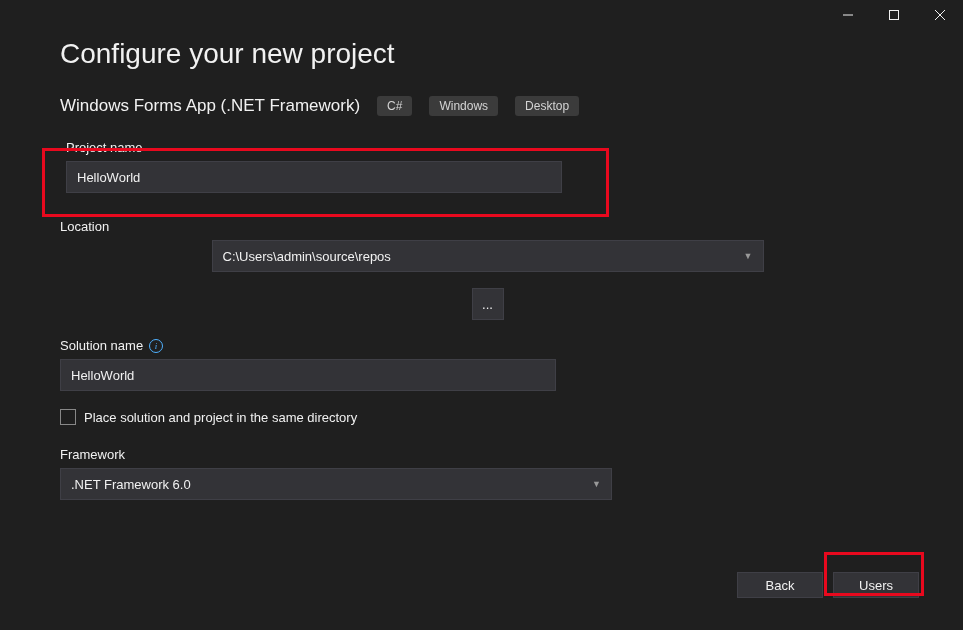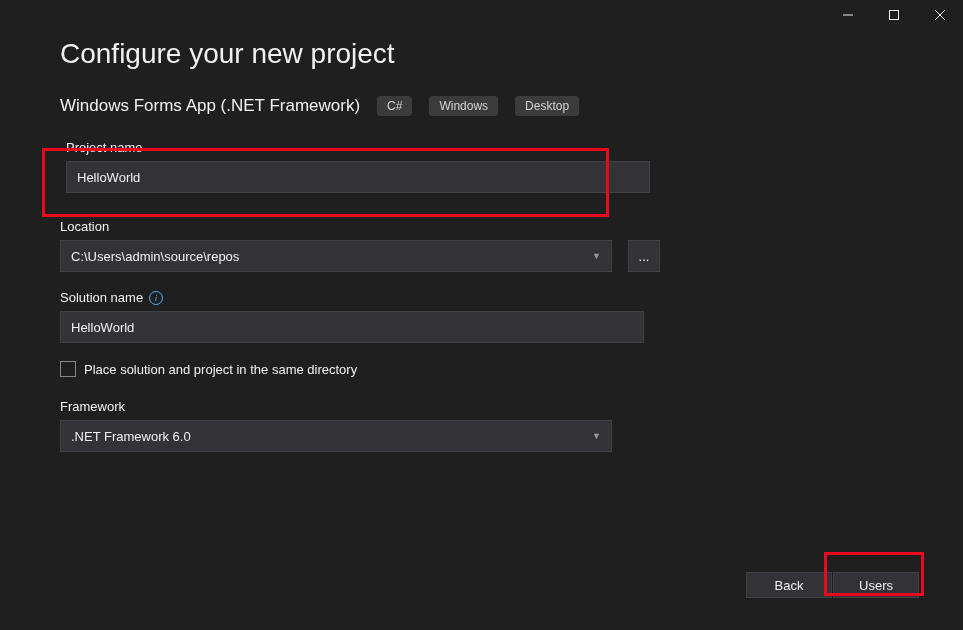--- a/index.html
+++ b/index.html
@@ -81,33 +81,34 @@
       border-radius: 50%;
       display: inline-flex;
       align-items: center;
       justify-content: center;
       color: #4fb1ff;
       font-size: 9px;
       font-style: italic;
       font-family: Georgia, serif;
     }
     .text-input {
-      width: 584px;
+      width: 496px;
       height: 32px;
       background: #333337;
       border: 1px solid #3f3f46;
       color: #f1f1f1;
       padding: 0 10px;
       font-size: 13px;
       outline: none;
     }
     .select-row {
       display: flex;
       gap: 16px;
       align-items: center;
+      flex-direction: column;
     }
     .select-input {
       width: 552px;
       height: 32px;
       background: #333337;
       border: 1px solid #3f3f46;
       color: #f1f1f1;
       padding: 0 10px;
       font-size: 13px;
       display: flex;
@@ -144,21 +145,21 @@
     }
     .checkbox-label {
       font-size: 13px;
       color: #f1f1f1;
     }
     .footer {
       position: absolute;
       bottom: 32px;
       right: 44px;
       display: flex;
-      gap: 1px;
+      gap: 10px;
       border-radius: 10px;
     }
     .btn {
       width: 86px;
       height: 26px;
       background: #333337;
       border: 1px solid #3f3f46;
       color: #f1f1f1;
       font-size: 13px;
       display: flex;

